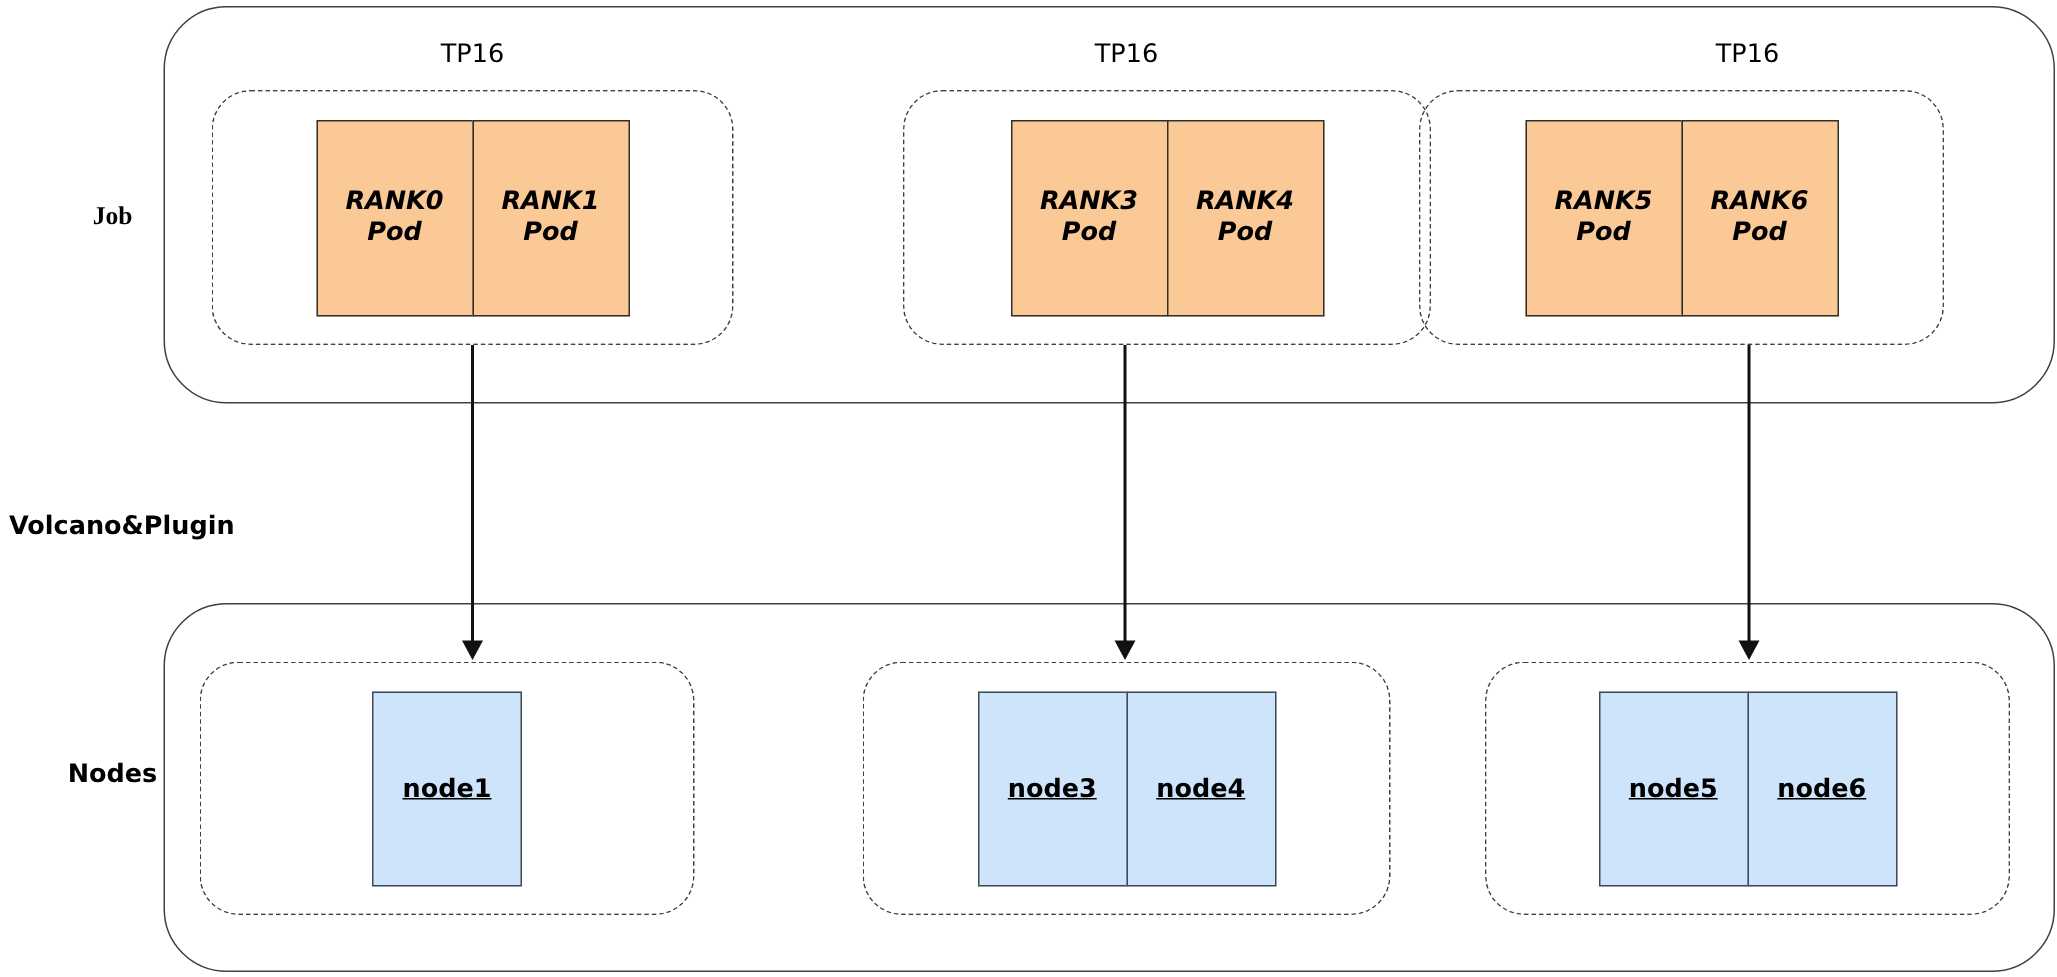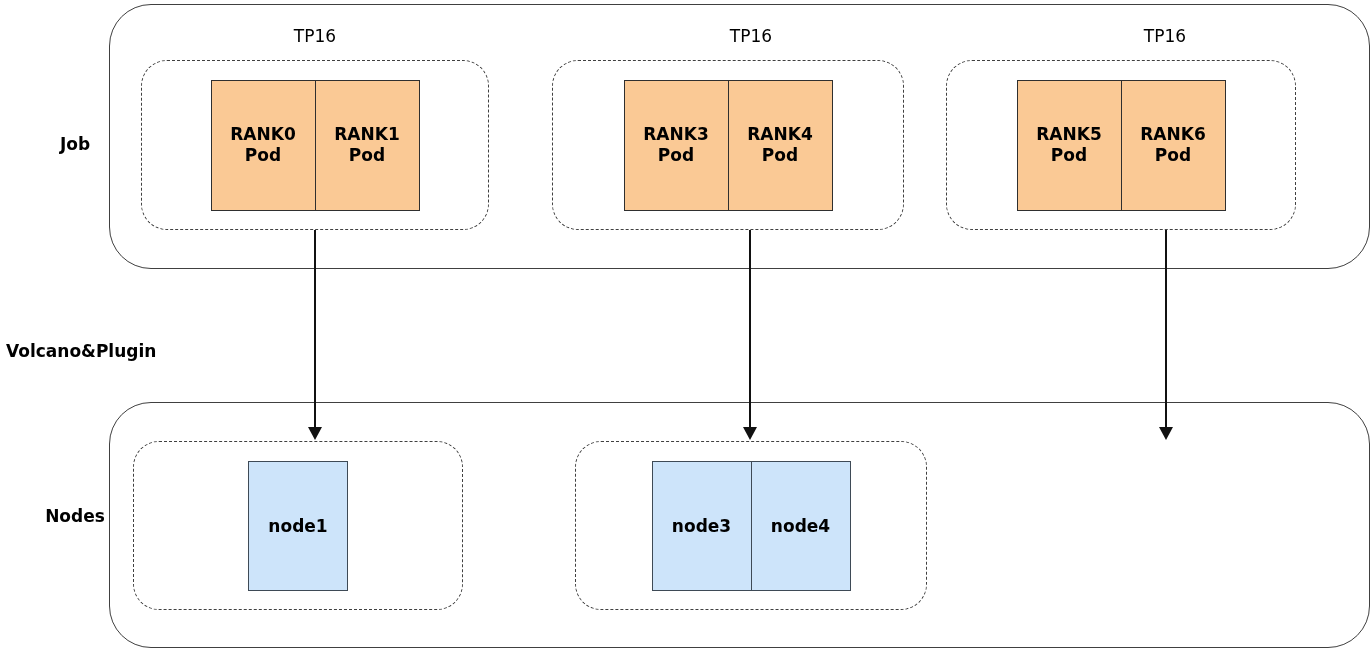--- a/index.html
+++ b/index.html
@@ -23,21 +23,21 @@
     overflow:hidden;
   }
 
   
   .lane-label {
     position:absolute;
     font-size:17px; font-weight:bold;
     text-align:center; color:var(--text);
     white-space:nowrap;
   }
-  .lane-label.job    { left:30px;  top:134px; width:90px;  }
+  .lane-label.job    { left:30px;  top:134px; width:90px;font-family:Liberation Serif, serif;  }
   .lane-label.middle { left:6px;   top:341px; width:144px; }
   .lane-label.nodes  { left:30px;  top:506px; width:90px;  }
 
   
   .container {
     position:absolute;
     border:1px solid var(--line);
     border-radius:42px;
     background:transparent;
   }
@@ -55,38 +55,39 @@
   .tp-label.c3 { left:990px; width:350px; }
 
   
   .dashed-group {
     position:absolute;
     border:1px dashed var(--line);
     border-radius:26px;
     display:flex; align-items:center; justify-content:center;
   }
   .pod-group  { top:60px;  height:170px; }
-  .node-group { top:441px; height:169px; }
+  .node-group { top:441px; height:169px;text-decoration:underline; }
   .pod-group.c1  { left:141px; width:348px; }
-  .pod-group.c2  { left:552px; width:352px; }
+  .pod-group.c2  { left:602px; width:352px; }
   .pod-group.c3  { left:946px; width:350px; }
   .node-group.c1 { left:133px; width:330px; }
   .node-group.c2 { left:575px; width:352px;align-items:center; }
   .node-group.c3 { left:990px; width:350px; }
 
   .pair { display:flex; }
 
   .pod-box {
     width:105px; height:131px;
     background:var(--pod-fill);
     border:1px solid var(--pod-border);
     display:flex; flex-direction:column;
     align-items:center; justify-content:center;
     font-size:17px; font-weight:bold; line-height:21px;
     text-align:center;
+    font-style:italic;
   }
   .pod-box + .pod-box { margin-left:-1px; }
 
   .node-box {
     width:100px; height:130px;
     background:var(--node-fill);
     border:1px solid var(--node-border);
     display:flex; align-items:center; justify-content:center;
     font-size:17px; font-weight:bold;
     text-align:center;
@@ -191,14 +192,24 @@
     <div class="pair">
       <div class="node-box">
         <span>node3</span>
       </div>
       <div class="node-box">
         <span>node4</span>
       </div>
     </div>
   </div>
 
+  <div class="dashed-group node-group c3">
+    <div class="pair">
+      <div class="node-box">
+        <span>node5</span>
+      </div>
+      <div class="node-box">
+        <span>node6</span>
+      </div>
+    </div>
+  </div>
 
 </div>
 
 </body></html>

